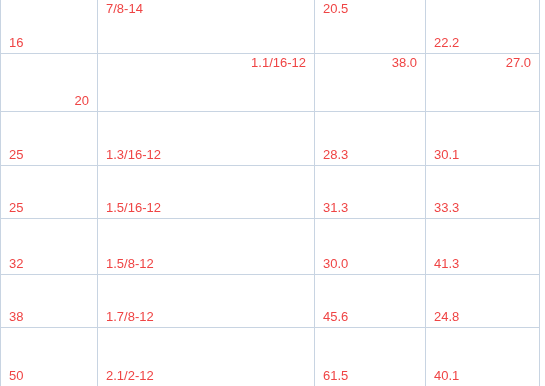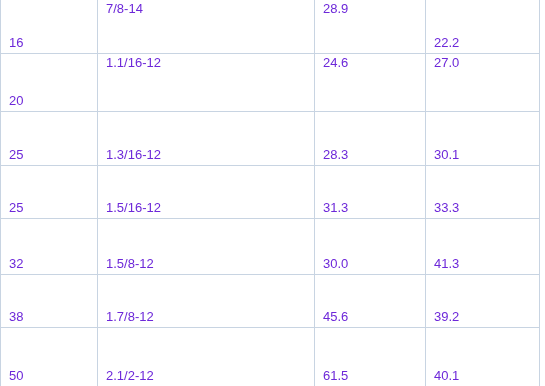--- a/index.html
+++ b/index.html
@@ -23,42 +23,42 @@
     font-size: 13px;
     color: #404040;
   }
 
   .spec-table td {
     border: 1px solid #c8d4e2;
     padding: 0 8px;
     line-height: 1.45;
     white-space: nowrap;
     overflow: hidden;
-    color: #6d28d9;
+    color: #ef4444;
     font-weight: 400;
   }
 
   
   .col-size      { width: 97px; }
   .col-thread    { width: 217px; }
   .col-dim-a     { width: 111px; }
   .col-dim-b     { width: 114px; }
 
   
   td.va-top    { vertical-align: top; }
   td.va-bottom { vertical-align: bottom; }
 
   
   .spec-table tr.row-clipped td {
     border-top: none;
   }
 
   
   .row-h-53 td { height: 53px; }
-  .row-h-57 td { height: 57px; }
+  .row-h-57 td { height: 57px; text-align: right; }
   .row-h-53b td { height: 53px; }
   .row-h-52 td { height: 52px; }
   .row-h-55 td { height: 55px; }
   .row-h-52b td { height: 52px; }
   .row-h-58 td { height: 58px; }
 </style>
 </head>
 <body>
 
 <table class="spec-table">
@@ -66,28 +66,28 @@
     <col class="col-size">
     <col class="col-thread">
     <col class="col-dim-a">
     <col class="col-dim-b">
   </colgroup>
   <tbody>
 
     <tr class="row-clipped row-h-53">
       <td class="va-bottom">16</td>
       <td class="va-top">7/8-14</td>
-      <td class="va-top">28.9</td>
+      <td class="va-top">20.5</td>
       <td class="va-bottom">22.2</td>
     </tr>
 
     <tr class="row-h-57">
       <td class="va-bottom">20</td>
       <td class="va-top">1.1/16-12</td>
-      <td class="va-top">24.6</td>
+      <td class="va-top">38.0</td>
       <td class="va-top">27.0</td>
     </tr>
 
     <tr class="row-h-53b">
       <td class="va-bottom">25</td>
       <td class="va-bottom">1.3/16-12</td>
       <td class="va-bottom">28.3</td>
       <td class="va-bottom">30.1</td>
     </tr>
 
@@ -102,21 +102,21 @@
       <td class="va-bottom">32</td>
       <td class="va-bottom">1.5/8-12</td>
       <td class="va-bottom">30.0</td>
       <td class="va-bottom">41.3</td>
     </tr>
 
     <tr class="row-h-52b">
       <td class="va-bottom">38</td>
       <td class="va-bottom">1.7/8-12</td>
       <td class="va-bottom">45.6</td>
-      <td class="va-bottom">39.2</td>
+      <td class="va-bottom">24.8</td>
     </tr>
 
     <tr class="row-h-58">
       <td class="va-bottom">50</td>
       <td class="va-bottom">2.1/2-12</td>
       <td class="va-bottom">61.5</td>
       <td class="va-bottom">40.1</td>
     </tr>
 
   </tbody>

